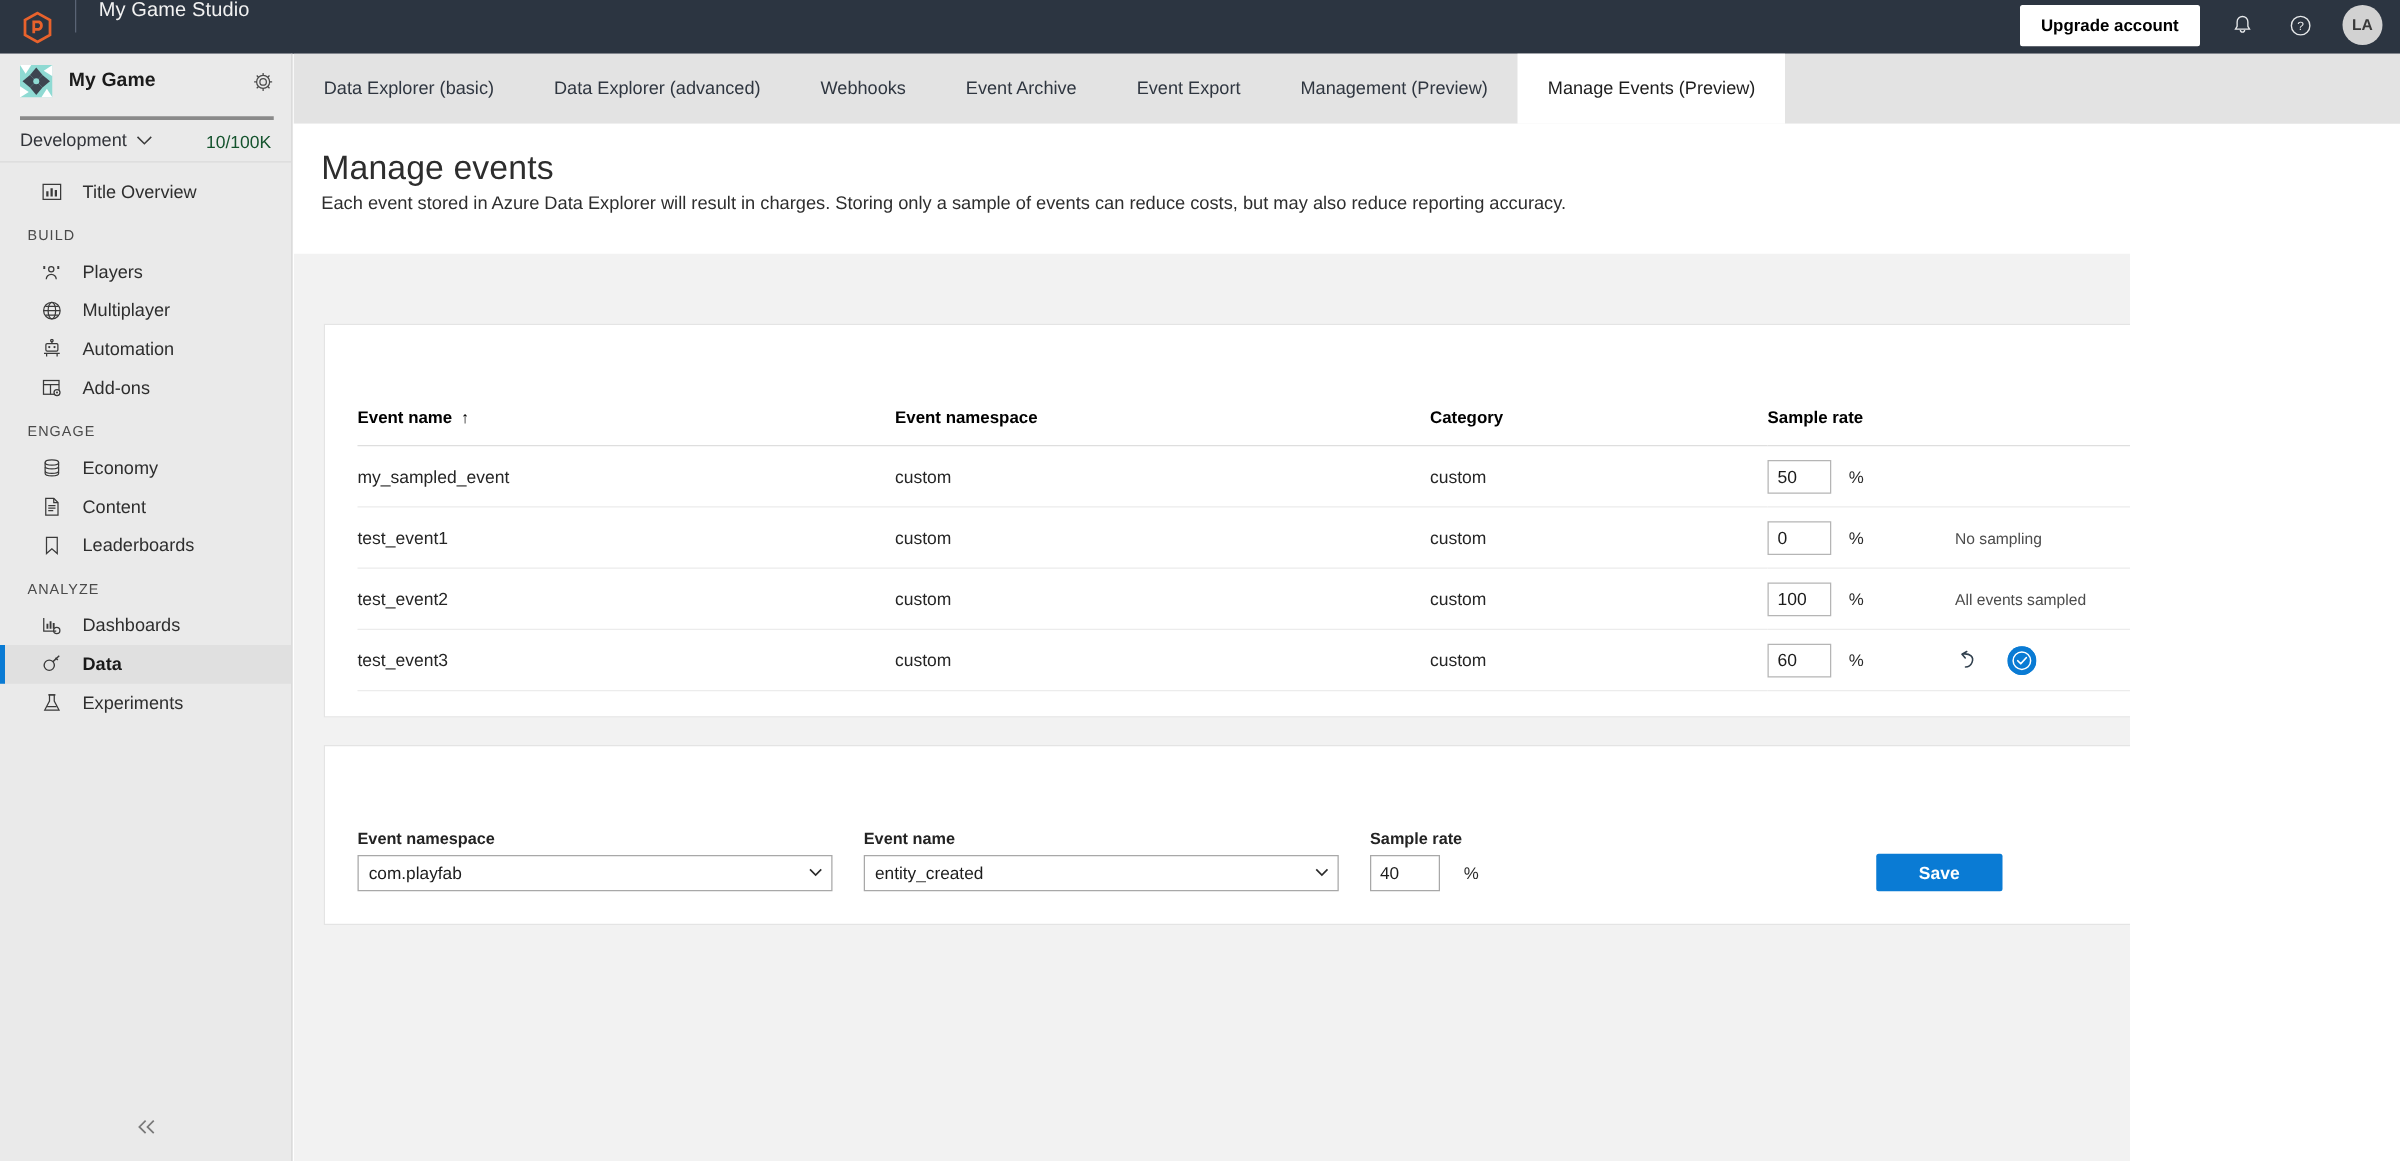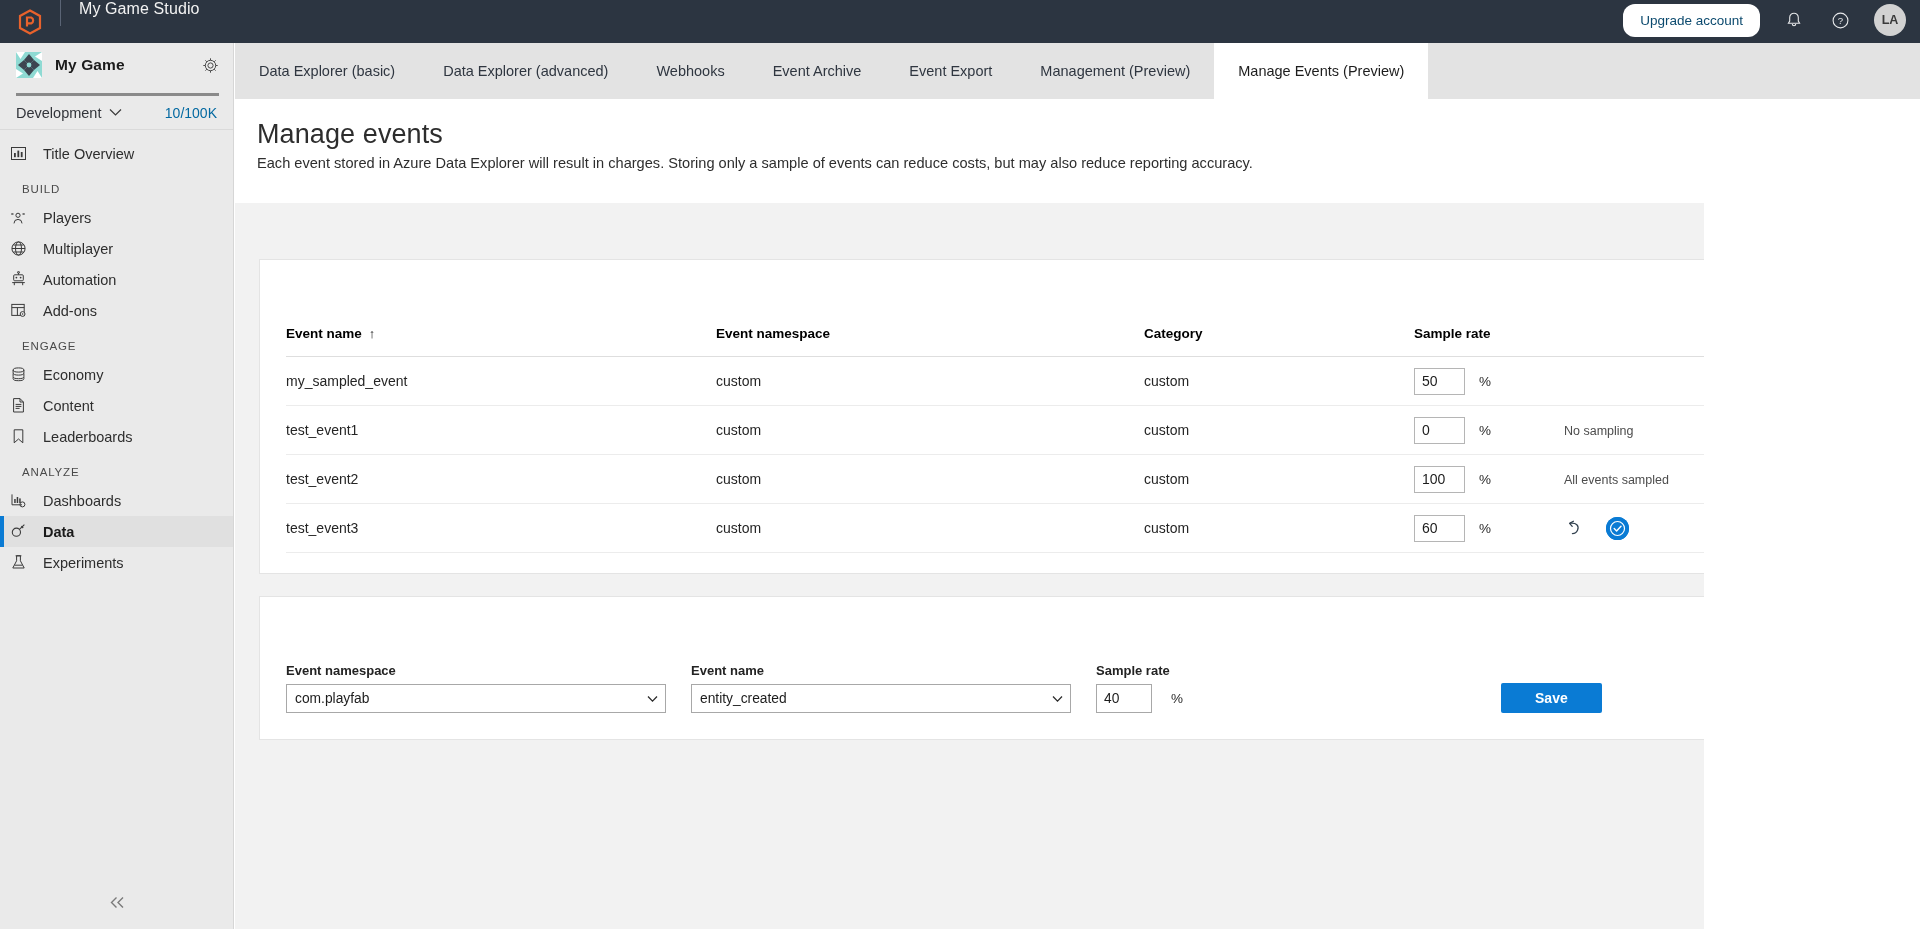--- a/index.html
+++ b/index.html
@@ -27,23 +27,23 @@
   }
   .topbar-title {
     color: #f2f2f2; font-size: 16px; margin-left: 18px;
     letter-spacing: .1px; font-weight: 400;
   }
   .topbar-right {
     margin-left: auto; display: flex; align-items: center;
     padding-right: 14px; gap: 6px;
   }
   .upgrade-btn {
-    background: #ffffff; color: #0c4a6e;
-    border: none; border-radius: 12px;
-    font-size: 13.5px; font-weight: 400;
+    background: #ffffff; color: #000000;
+    border: none; border-radius: 2px;
+    font-size: 13.5px; font-weight: 700;
     padding: 9px 17px; cursor: pointer;
     font-family: "Liberation Sans", sans-serif;
     margin-right: 8px;
   }
   .icon-btn {
     width: 40px; height: 40px; display: flex;
     align-items: center; justify-content: center;
     cursor: pointer; background: transparent; border: none;
   }
   .avatar {
@@ -79,30 +79,30 @@
   .env-row {
     height: 34px; display: flex; align-items: center;
     padding: 0 16px 0 16px;
     border-bottom: 1px solid #dadada;
   }
   .env-name {
     font-size: 14.5px; color: #32343a; cursor: pointer;
   }
   .env-chev { margin-left: 8px; display: flex; cursor: pointer; }
   .env-quota {
-    margin-left: auto; font-size: 14px; color: #0369a1;
+    margin-left: auto; font-size: 14px; color: #14532d;
   }
   .nav { padding-top: 8px; }
   .nav-group-label {
     font-size: 11.5px; color: #4a4a4a; letter-spacing: .85px;
     padding: 14px 0 7px 22px; text-transform: uppercase;
   }
   .nav-item {
     height: 31px; display: flex; align-items: center;
-    padding-left: 8px; cursor: pointer; position: relative;
+    padding-left: 31px; cursor: pointer; position: relative;
     color: #2f2f2f;
   }
   .nav-item .ni-icon {
     width: 20px; height: 20px; flex: 0 0 20px;
     display: flex; align-items: center; justify-content: center;
   }
   .nav-item .ni-label {
     font-size: 14.5px; margin-left: 15px; color: #2e2e2e;
   }
   .nav-item.active { background: #e0e0e0; }

